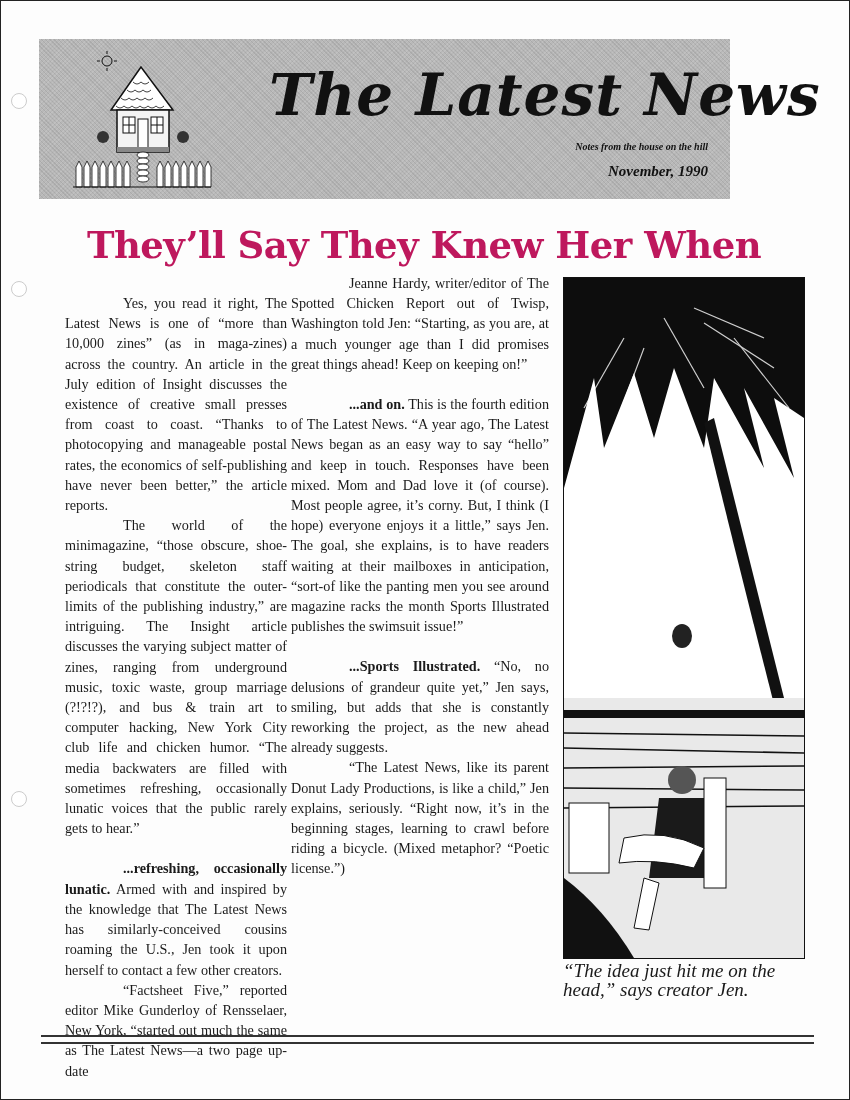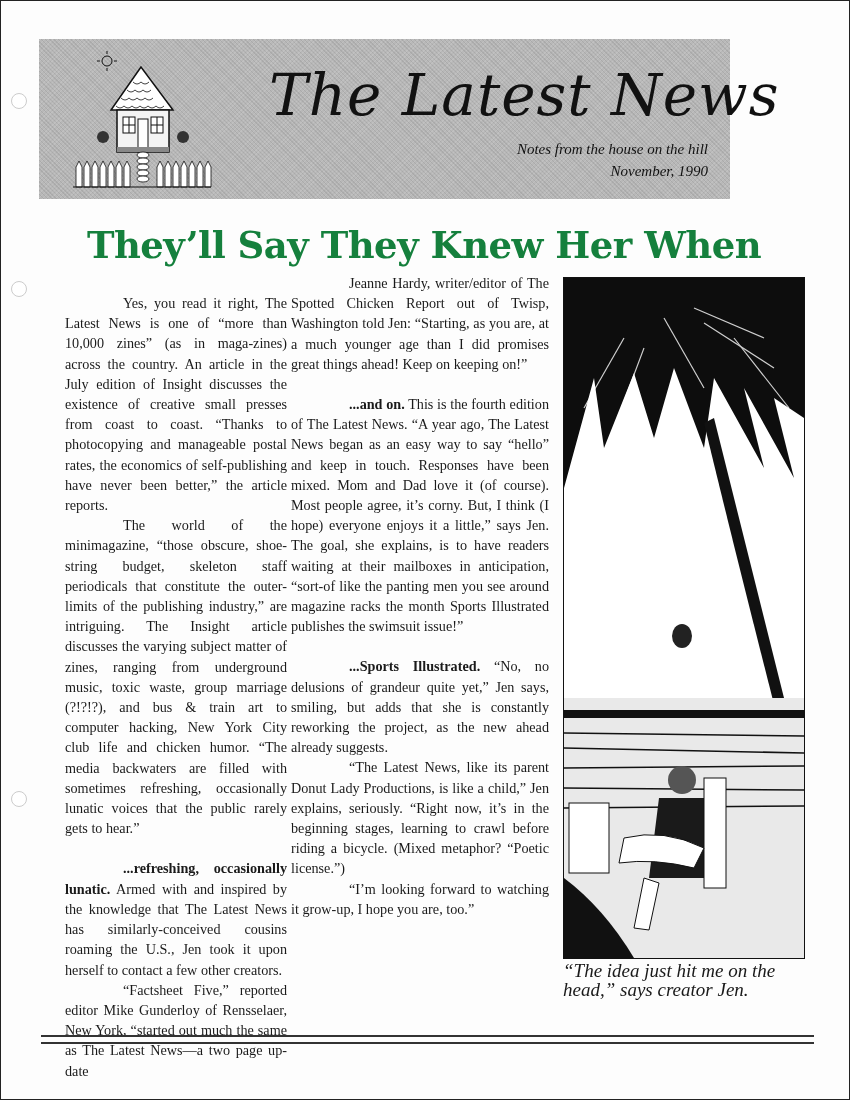--- a/index.html
+++ b/index.html
@@ -1,26 +1,26 @@
 <!DOCTYPE html>
 <html><head>
 <meta charset="utf-8">
 <style>
   html,body{margin:0;padding:0;}
   body{width:850px;height:1100px;background:#ffffff;position:relative;overflow:hidden;font-family:"Liberation Serif","DejaVu Serif",serif;color:#1a1a1a;}
   .page{position:absolute;left:0;top:0;width:848px;height:1098px;border:1px solid #222;background:#fdfdfd;}
   .hole{position:absolute;width:14px;height:14px;border-radius:50%;background:#fff;border:1px solid #ccc;left:10px;}
   .masthead{position:absolute;left:38px;top:38px;width:691px;height:160px;
     background-color:#b8b8b8;
-    background-image:repeating-linear-gradient(45deg,rgba(0,0,0,.08) 0 1px,transparent 1px 3px),repeating-linear-gradient(-45deg,rgba(255,255,255,.12) 0 1px,transparent 1px 3px);}
+    background-image:repeating-linear-gradient(45deg,rgba(0,0,0,.08) 0 1px,transparent 1px 3px),repeating-linear-gradient(-45deg,rgba(255,255,255,.12) 0 1px,transparent 1px 3px);font-weight:bold;}
   .mast-title{position:absolute;left:230px;top:22px;font-family:"DejaVu Serif",serif;font-style:italic;font-size:58px;color:#111;letter-spacing:1px;white-space:nowrap;}
-  .mast-sub{position:absolute;right:22px;top:102px;font-style:italic;font-size:15px;color:#111;text-align:right;}
+  .mast-sub{position:absolute;right:22px;top:102px;font-style:italic;font-size:10px;color:#111;text-align:right;}
   .mast-date{position:absolute;right:22px;top:124px;font-style:italic;font-size:15px;color:#111;}
   .house{position:absolute;left:22px;top:8px;width:160px;height:145px;}
-  .headline{position:absolute;left:38px;top:222px;width:770px;text-align:center;font-family:"DejaVu Serif",serif;font-weight:bold;font-size:37px;letter-spacing:-0.5px;color:#15803d;white-space:nowrap;}
+  .headline{position:absolute;left:38px;top:222px;width:770px;text-align:center;font-family:"DejaVu Serif",serif;font-weight:bold;font-size:37px;letter-spacing:-0.5px;color:#be185d;white-space:nowrap;}
   .col{position:absolute;font-size:14.2px;line-height:20.2px;text-align:justify;}
   .col p{margin:0;}
   .c1{left:64px;top:272px;width:222px;}
   .c2{left:290px;top:272px;width:258px;}
   .ind{text-indent:58px;}
   .gap{height:20px;}
   .photo{position:absolute;left:562px;top:276px;width:240px;height:680px;background:#fff;overflow:hidden;border:1px solid #111;}
   .caption{position:absolute;left:562px;top:960px;width:245px;font-style:italic;font-size:19px;line-height:19px;}
   .rule{position:absolute;left:40px;width:773px;height:2px;background:#333;}
   i{font-style:italic;}
@@ -90,21 +90,20 @@
     <p class="ind">“Factsheet Five,” reported editor Mike Gunderloy of Rensselaer, New York, “started out much the same as The Latest News—a two page up-date</p>
   </div>
 
   <div class="col c2">
     <p class="ind">Jeanne Hardy, writer/editor of The Spotted Chicken Report out of Twisp, Washington told Jen: “Starting, as you are, at a much younger age than I did promises great things ahead! Keep on keeping on!”</p>
     <div class="gap"></div>
     <p class="ind"><b>...and on.</b><span> This is the fourth edition of The Latest News. “A year ago, The Latest News began as an easy way to say “hello” and keep in touch. Responses have been mixed. Mom and Dad love it (of course). Most people agree, it’s corny. But, I think (I hope) everyone enjoys it a little,” says Jen. The goal, she explains, is to have readers waiting at their mailboxes in anticipation, “sort-of like the panting men you see around magazine racks the month Sports Illustrated publishes the swimsuit issue!”</span></p>
     <div class="gap"></div>
     <p class="ind"><b>...Sports Illustrated.</b><span> “No, no delusions of grandeur quite yet,” Jen says, smiling, but adds that she is constantly reworking the project, as the new ahead already suggests.</span></p>
     <p class="ind">“The Latest News, like its parent Donut Lady Productions, is like a child,” Jen explains, seriously. “Right now, it’s in the beginning stages, learning to crawl before riding a bicycle. (Mixed metaphor? “Poetic license.”)</p>
-    <p class="ind">“I’m looking forward to watching it grow-up, I hope you are, too.”</p>
   </div>
 
   <div class="photo">
     <svg width="240" height="680" viewBox="0 0 240 680">
       <rect width="240" height="680" fill="#fff"></rect>
       <path d="M0 0 H240 V140 L210 120 L230 200 L180 110 L200 190 L150 100 L140 170 L110 90 L90 160 L70 95 L40 170 L30 100 L0 210 Z" fill="#0d0d0d"></path>
       <g stroke="#fff" stroke-width="1.2" opacity="0.8">
         <line x1="130" y1="30" x2="200" y2="60"></line>
           <line x1="140" y1="45" x2="210" y2="90"></line>
           <line x1="60" y1="60" x2="20" y2="130"></line>

